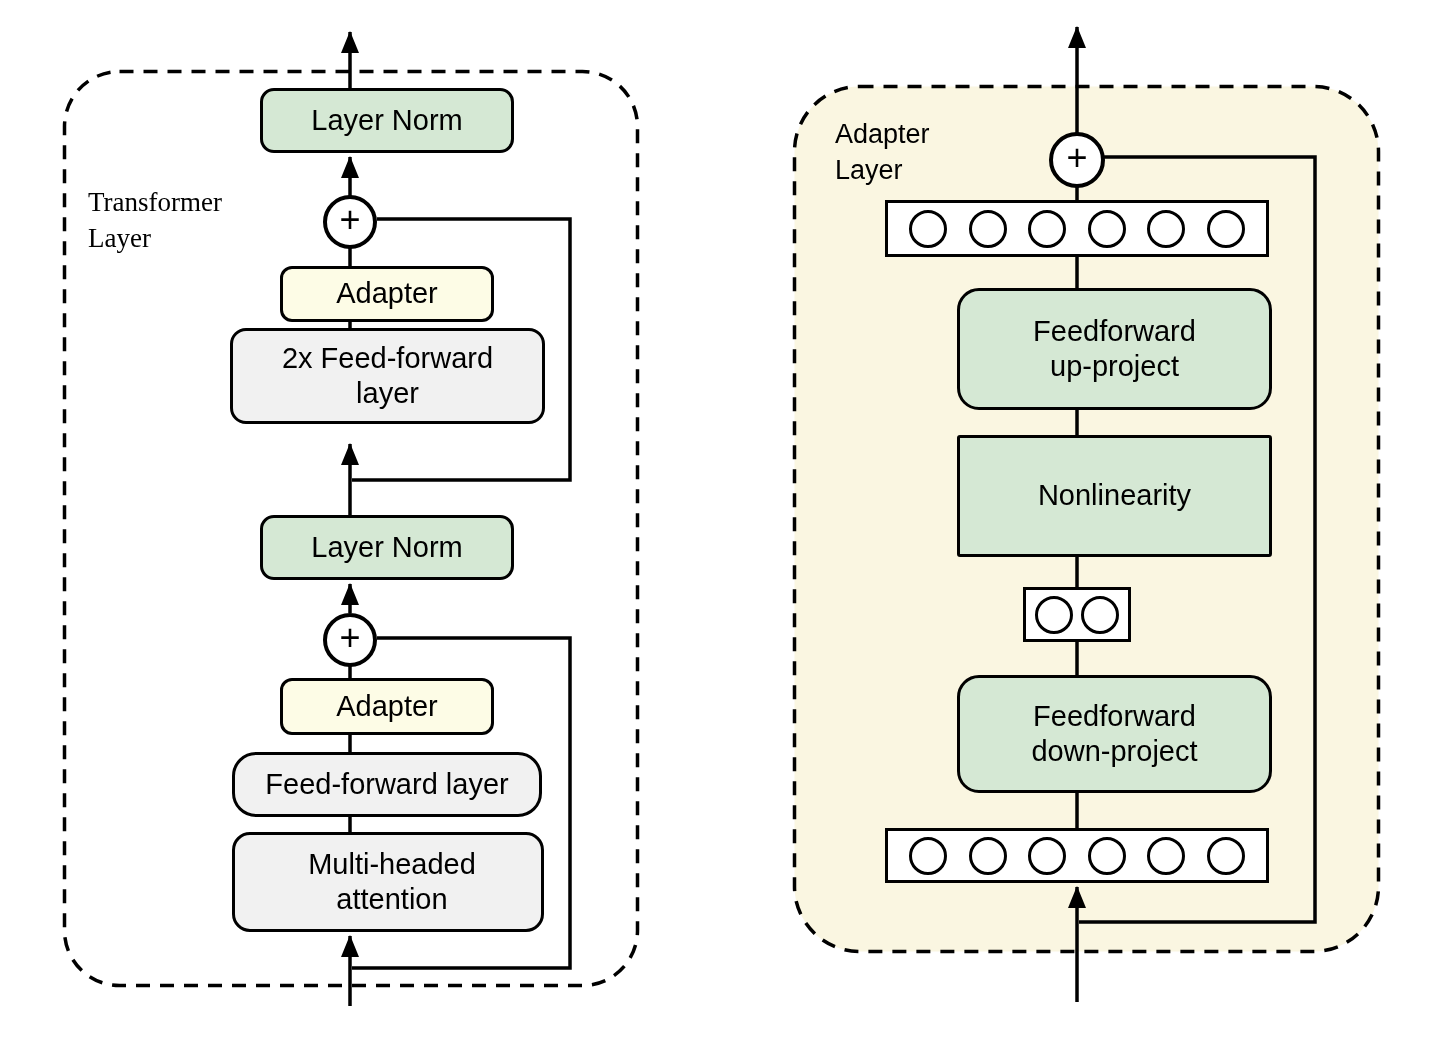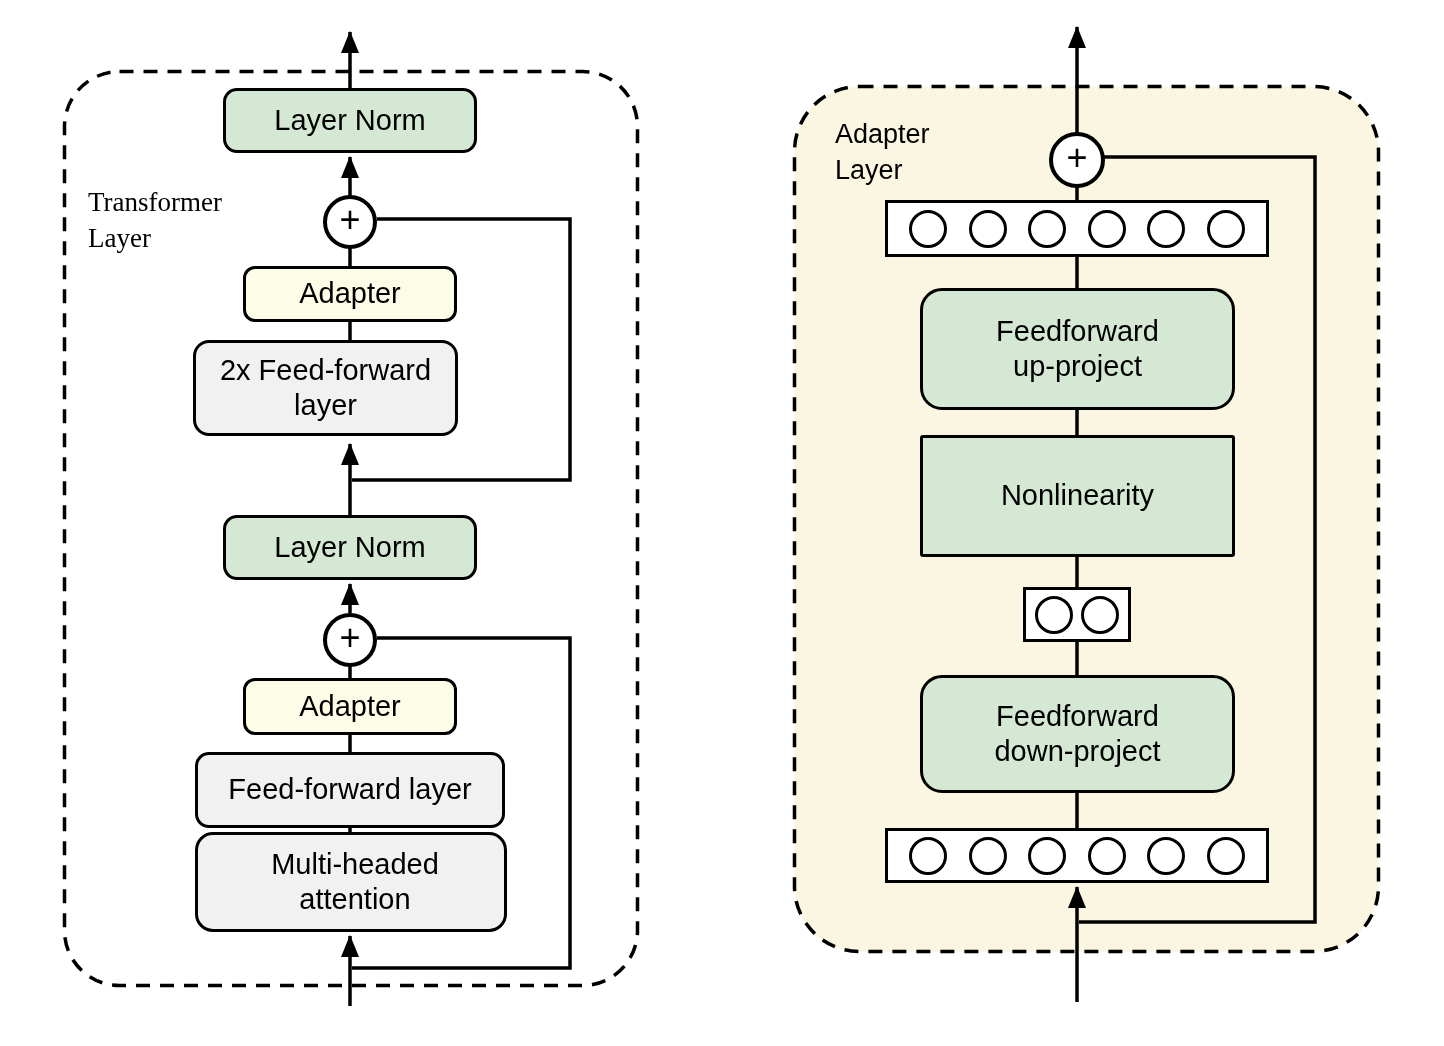--- a/index.html
+++ b/index.html
@@ -5,21 +5,21 @@
   html,body{margin:0;padding:0;background:#ffffff;}
   .canvas{
     position:relative;width:1444px;height:1046px;overflow:hidden;
     font-family:"Liberation Sans","DejaVu Sans",sans-serif;color:#000;
   }
   svg.wires{position:absolute;left:0;top:0;z-index:1;}
   .box{
     position:absolute;z-index:2;box-sizing:border-box;
     border:3px solid var(--line,#000);border-radius:14px;
     display:flex;align-items:center;justify-content:center;text-align:center;
-    font-size:29px;line-height:1.22;white-space:pre-line;
+    font-size:29px;line-height:1.22;white-space:pre-line;margin-left:37px;
   }
   .green{background:var(--green,#D5E8D4);}
   .yellow{background:var(--adapter-yellow,#FDFCE6);border-radius:12px;}
   .gray{background:var(--gray,#F1F1F1);border-radius:16px;}
   .plus-circle{
     position:absolute;z-index:3;box-sizing:border-box;background:#fff;
     border:4px solid var(--line,#000);border-radius:50%;
     display:flex;align-items:center;justify-content:center;
     font-size:36px;font-weight:400;padding-bottom:4px;
   }
@@ -81,30 +81,30 @@
 
   <div class="panel-label" style="left:88px;top:184px;font-family:Liberation Serif, serif;">Transformer
 Layer</div>
 
   <div class="box green" style="left:223px;top:88px;width:254px;height:65px;">Layer Norm</div>
 
   <div class="plus-circle" style="left:323px;top:195px;width:54px;height:54px;">+</div>
 
   <div class="box yellow" style="left:243px;top:266px;width:214px;height:56px;">Adapter</div>
 
-  <div class="box gray" style="left:193px;top:340px;width:265px;height:96px;">2x Feed-forward
+  <div class="box gray" style="left:193px;top:328px;width:315px;height:96px;">2x Feed-forward
 layer</div>
 
   <div class="box green" style="left:223px;top:515px;width:254px;height:65px;">Layer Norm</div>
 
   <div class="plus-circle" style="left:323px;top:613px;width:54px;height:54px;">+</div>
 
   <div class="box yellow" style="left:243px;top:678px;width:214px;height:57px;">Adapter</div>
 
-  <div class="box gray" style="left:195px;top:752px;width:310px;height:76px;border-radius:14px;">Feed-forward layer</div>
+  <div class="box gray" style="left:195px;top:752px;width:310px;height:65px;border-radius:24px;">Feed-forward layer</div>
 
   <div class="box gray" style="left:195px;top:832px;width:312px;height:100px;border-radius:18px;padding-left:8px;">Multi-headed
 attention</div>
 
   <div class="panel-label" style="left:835px;top:116px;">Adapter
 Layer</div>
 
   <div class="plus-circle" style="left:1049px;top:132px;width:56px;height:56px;">+</div>
 
   <div class="cell-row" style="left:885px;top:200px;width:384px;height:57px;">

